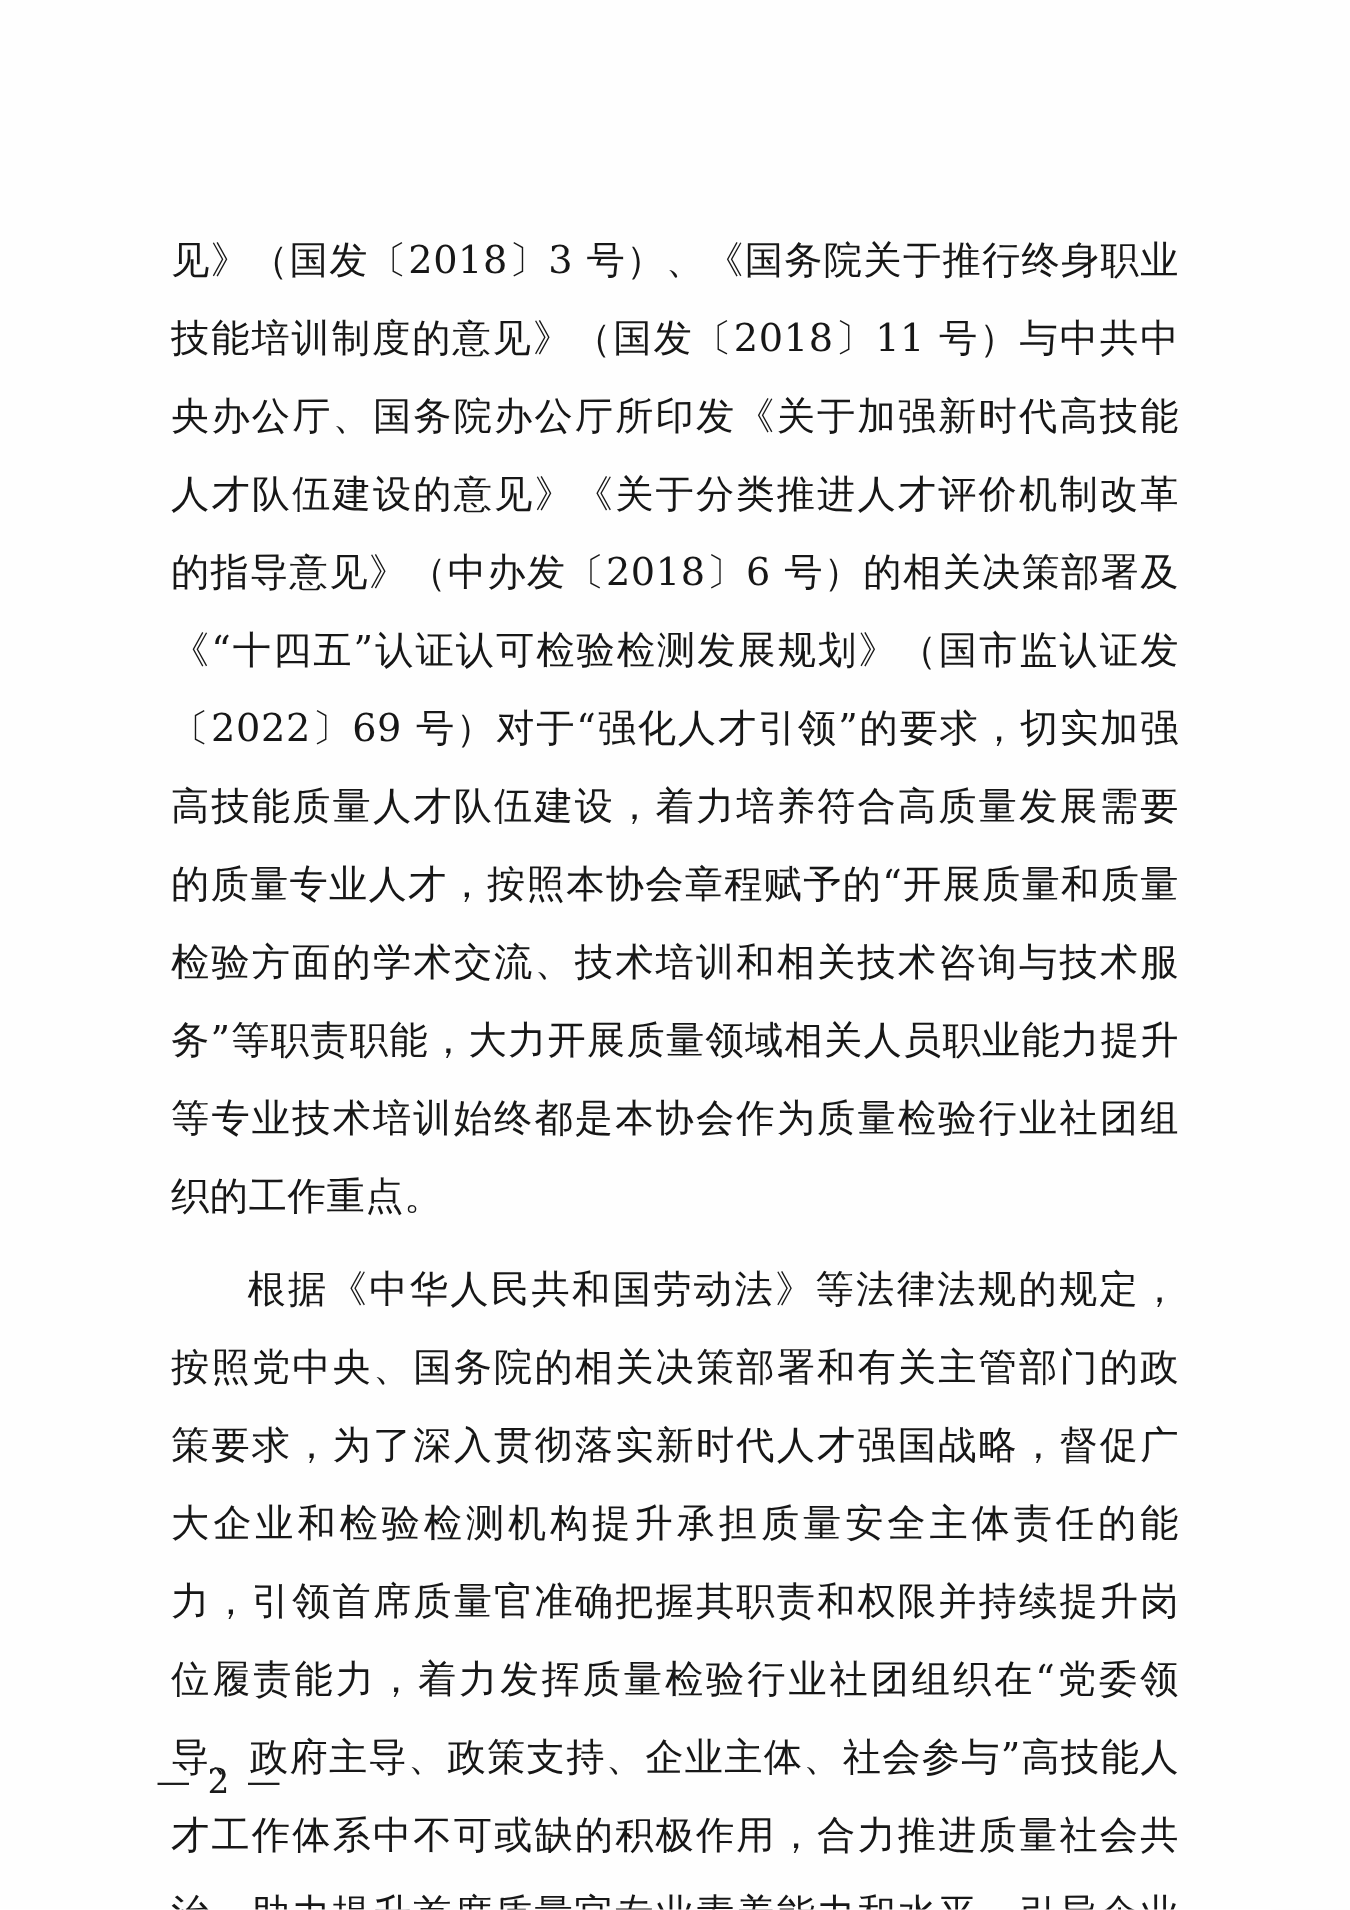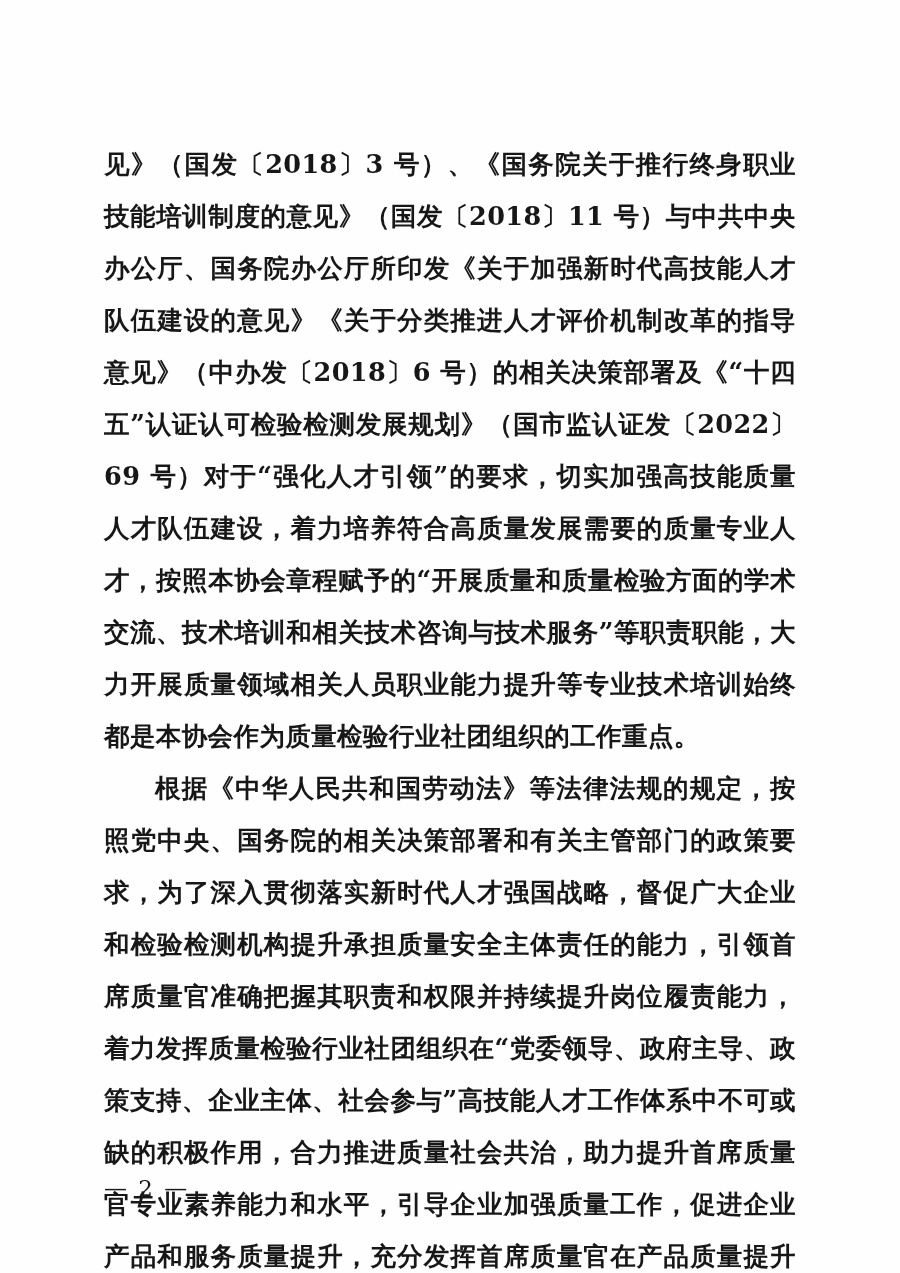--- a/index.html
+++ b/index.html
@@ -28,24 +28,24 @@
     left: 104px;
     top: 138px;
     width: 692px;
   }
   .para {
     font-size: 25.5px;
     line-height: 52px;
     text-align: justify;
     text-justify: inter-ideograph;
     letter-spacing: 0.4px;
-    margin: 0;
+    margin: 10px;
     color: #171717;
     font-family: "DejaVu Serif", "Liberation Serif", serif;
-    font-weight: 700;
+    font-weight: 400;
   }
   .para + .para {
     margin-top: 0;
   }
   .indent {
     text-indent: 51px;
   }
   .page-number {
     position: absolute;
     left: 104px;

